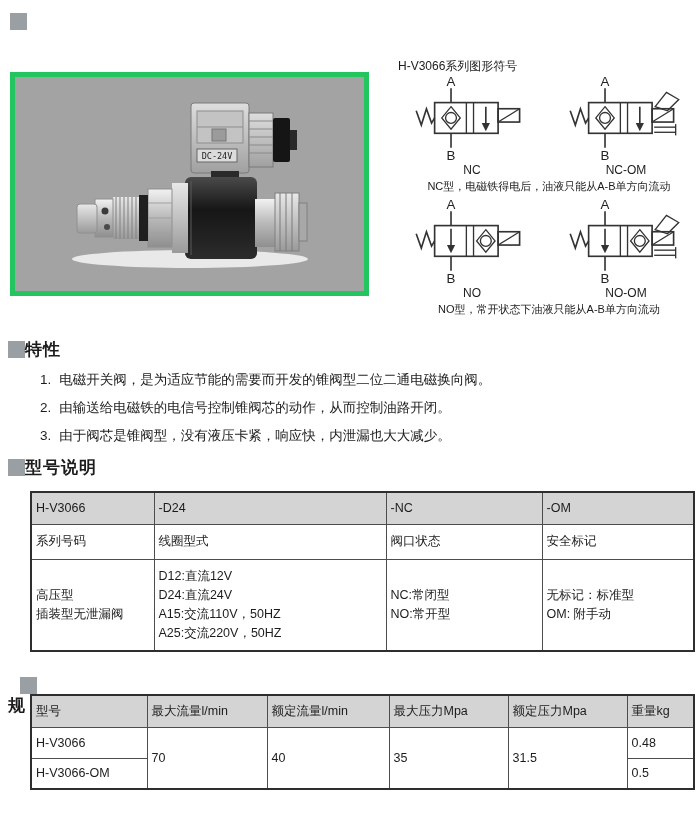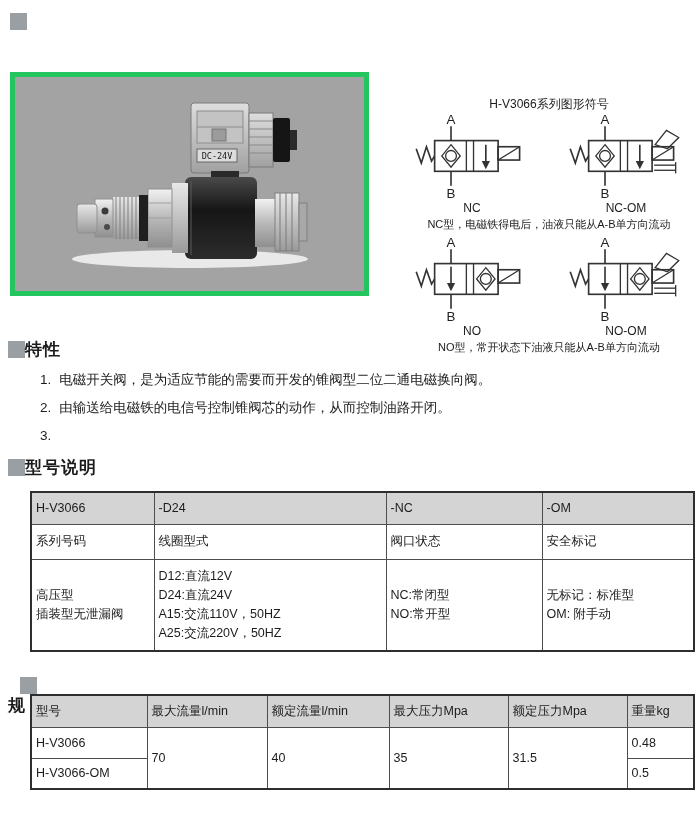--- a/index.html
+++ b/index.html
@@ -15,21 +15,21 @@
   #title-block{position:absolute;left:10px;top:10px;display:flex;gap:9px;}
   #title-block .bullet{margin-top:3px;}
   .title-lines{font-size:18px;font-weight:bold;line-height:23px;letter-spacing:0.5px;}
 
   
   #photo-box{position:absolute;left:10px;top:72px;width:349px;height:214px;
              border:5px solid #22c55e;background:#a3a3a3;}
 
   
   #diagram{position:absolute;left:398px;top:58px;width:302px;}
-  #diagram-title{text-align:center;font-size:12px;margin-bottom:2px;margin-top:38px;}
+  #diagram-title{text-align:left;font-size:12px;margin-bottom:2px;}
   .sym-row{display:flex;justify-content:space-between;padding:0 4px;}
   .valve-sym{width:140px;text-align:center;}
   .sym-label{font-size:12px;margin-top:-4px;}
   .diag-caption{text-align:center;font-size:11px;margin-top:2px;margin-bottom:6px;}
 
   
   #features-head{top:338px;}
   #features-list{position:absolute;left:40px;top:366px;font-size:13.5px;}
   .feat-item{display:flex;gap:8px;line-height:28px;}
 
@@ -245,20 +245,21 @@
     <div class="feat-item">
       <span>1.</span>
       <span>电磁开关阀，是为适应节能的需要而开发的锥阀型二位二通电磁换向阀。</span>
     </div>
     <div class="feat-item">
       <span>2.</span>
       <span>由输送给电磁铁的电信号控制锥阀芯的动作，从而控制油路开闭。</span>
     </div>
     <div class="feat-item">
       <span>3.</span>
+      <span>由于阀芯是锥阀型，没有液压卡紧，响应快，内泄漏也大大减少。</span>
     </div>
   </div>
 
   <div class="sec-head" id="model-head" style="position:absolute;">
     <div class="bullet"></div>
     <div class="sec-title">型号说明</div>
   </div>
   <div id="model-table-wrap">
     <table class="doc-table">
       <colgroup>

